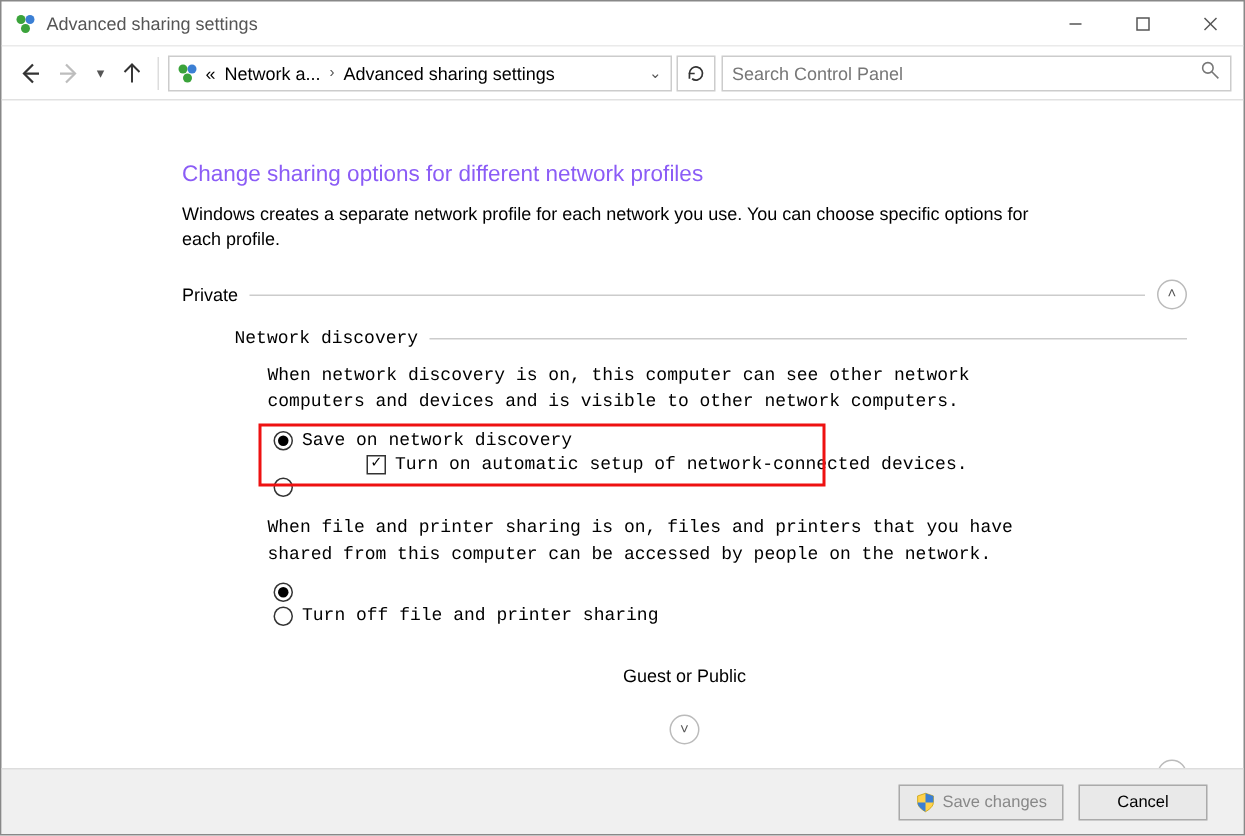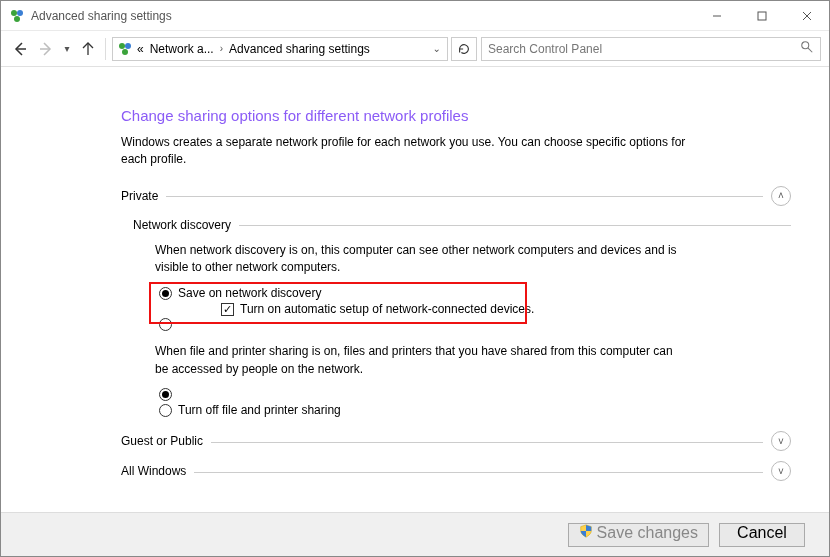--- a/index.html
+++ b/index.html
@@ -146,23 +146,24 @@
   }
   .chevron-circle {
     width:20px; height:20px;
     border:1px solid #bbb;
     border-radius:50%;
     display:flex; align-items:center; justify-content:center;
     font-size:10px;
     color:#555;
   }
   .section {
-    margin-left: 12px;
+    margin-left: 35px;
     margin-top: 12px;
     margin-bottom: 12px;
+    font-family: Liberation Mono, monospace;
   }
   .section-header {
     display:flex; align-items:center; gap:8px;
     margin: 6px 0 10px 0;
   }
   .section-header .shlabel {
     white-space:nowrap;
   }
   .section-header .shline {
     flex:1; border-bottom:1px solid #ccc; margin-top:2px;
@@ -218,24 +219,24 @@
     align-items:center;
     justify-content:flex-end;
     padding: 0 24px;
     gap: 10px;
   }
   .btn {
     height:24px;
     min-width:86px;
     border:1px solid #aaa;
     background:#e9e9e9;
-    display:flex; justify-content:center;
+    display:flex; align-items:center; justify-content:center;
     gap:4px;
     padding:0 10px;
-    font-size:16px;
+    font-size:11px;
   }
   .btn.disabled { color:#888; }
   .shield {
     width:14px; height:14px;
   }
 </style>
 </head>
 <body>
 
 <div class="title-bar">
@@ -359,21 +360,21 @@
       <div class="opt-row">
         <div class="radio checked"></div>
       </div>
       <div class="opt-row">
         <div class="radio"></div>
         <span>Turn off file and printer sharing</span>
       </div>
     </div>
   </div>
 
-  <div class="profile-header" style="margin-top:14px;">
+  <div class="profile-header" style="margin-top:26px;flex-direction:column;">
     <span class="label">Guest or Public</span>
     <div class="line line-down"></div>
     <div class="chevron-circle">˅</div>
   </div>
 
   <div class="profile-header" style="margin-top:10px;">
     <span class="label">All Windows</span>
     <div class="line line-down"></div>
     <div class="chevron-circle">˅</div>
   </div>

